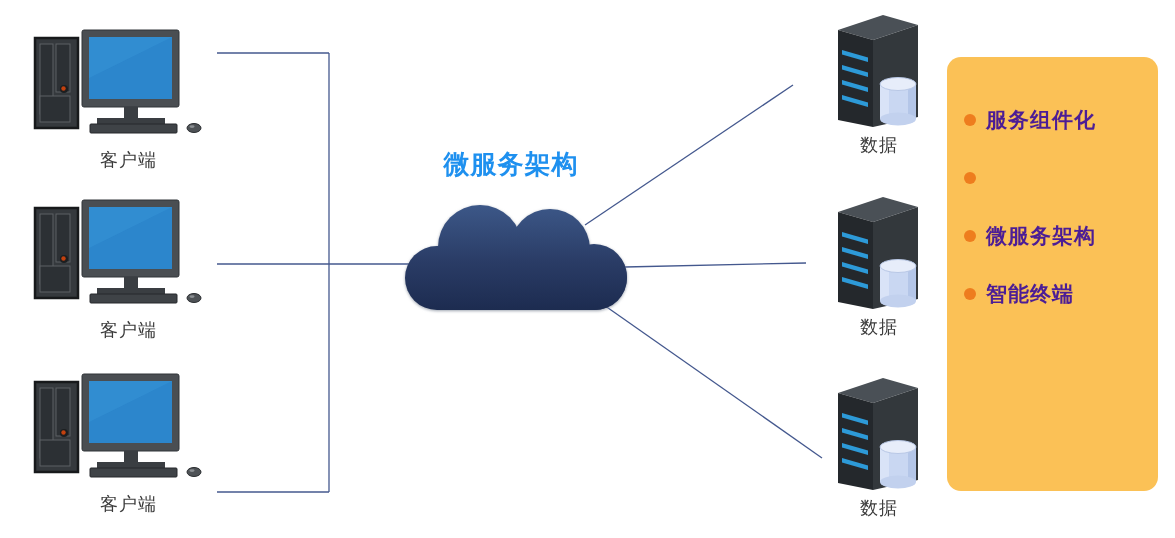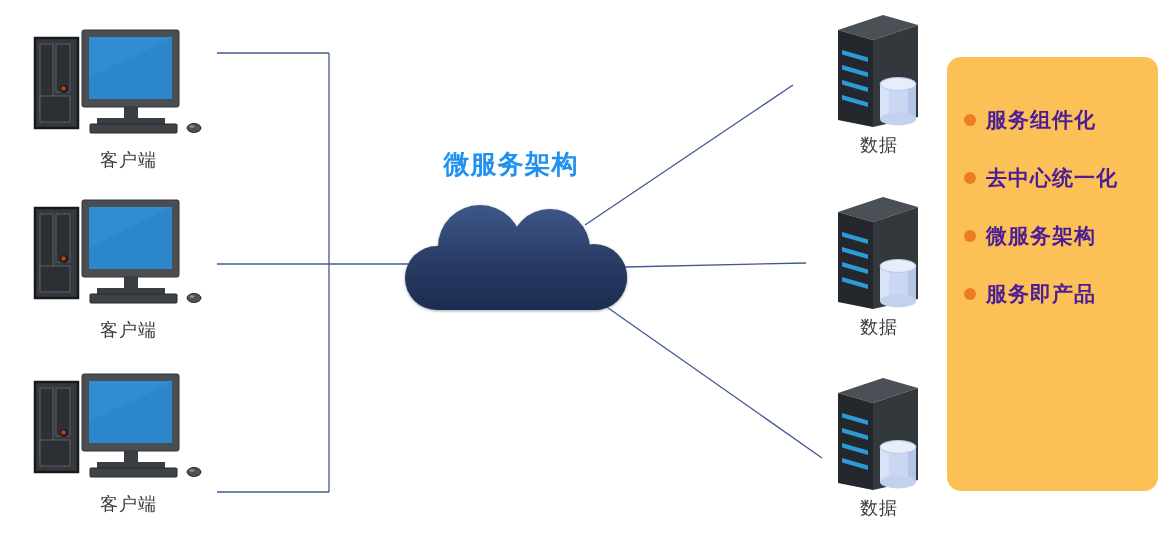--- a/index.html
+++ b/index.html
@@ -246,25 +246,24 @@
     <div class="node-label">数据</div>
   </div>
 
   <div class="features-panel">
     <div class="feature-item">
       <span class="bullet-dot"></span>
       <span class="feature-text">服务组件化</span>
     </div>
     <div class="feature-item">
       <span class="bullet-dot"></span>
-      <span class="feature-text">去中心统一化</span>
     </div>
     <div class="feature-item">
       <span class="bullet-dot"></span>
       <span class="feature-text">微服务架构</span>
     </div>
     <div class="feature-item">
       <span class="bullet-dot"></span>
-      <span class="feature-text">服务即产品</span>
+      <span class="feature-text">智能终端</span>
     </div>
   </div>
 
 </div>
 
 </body></html>

